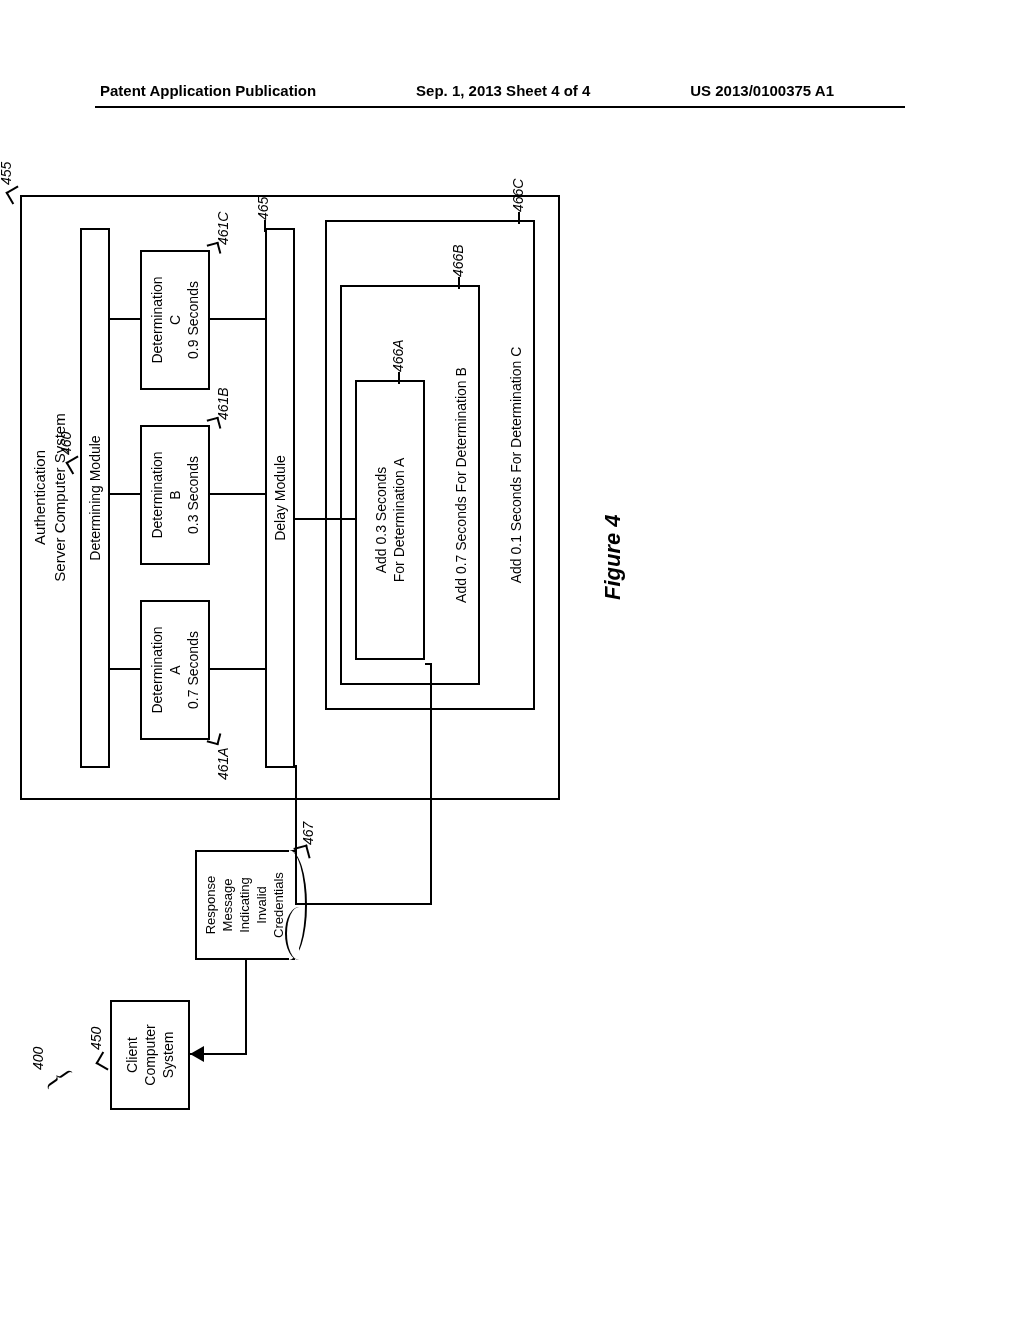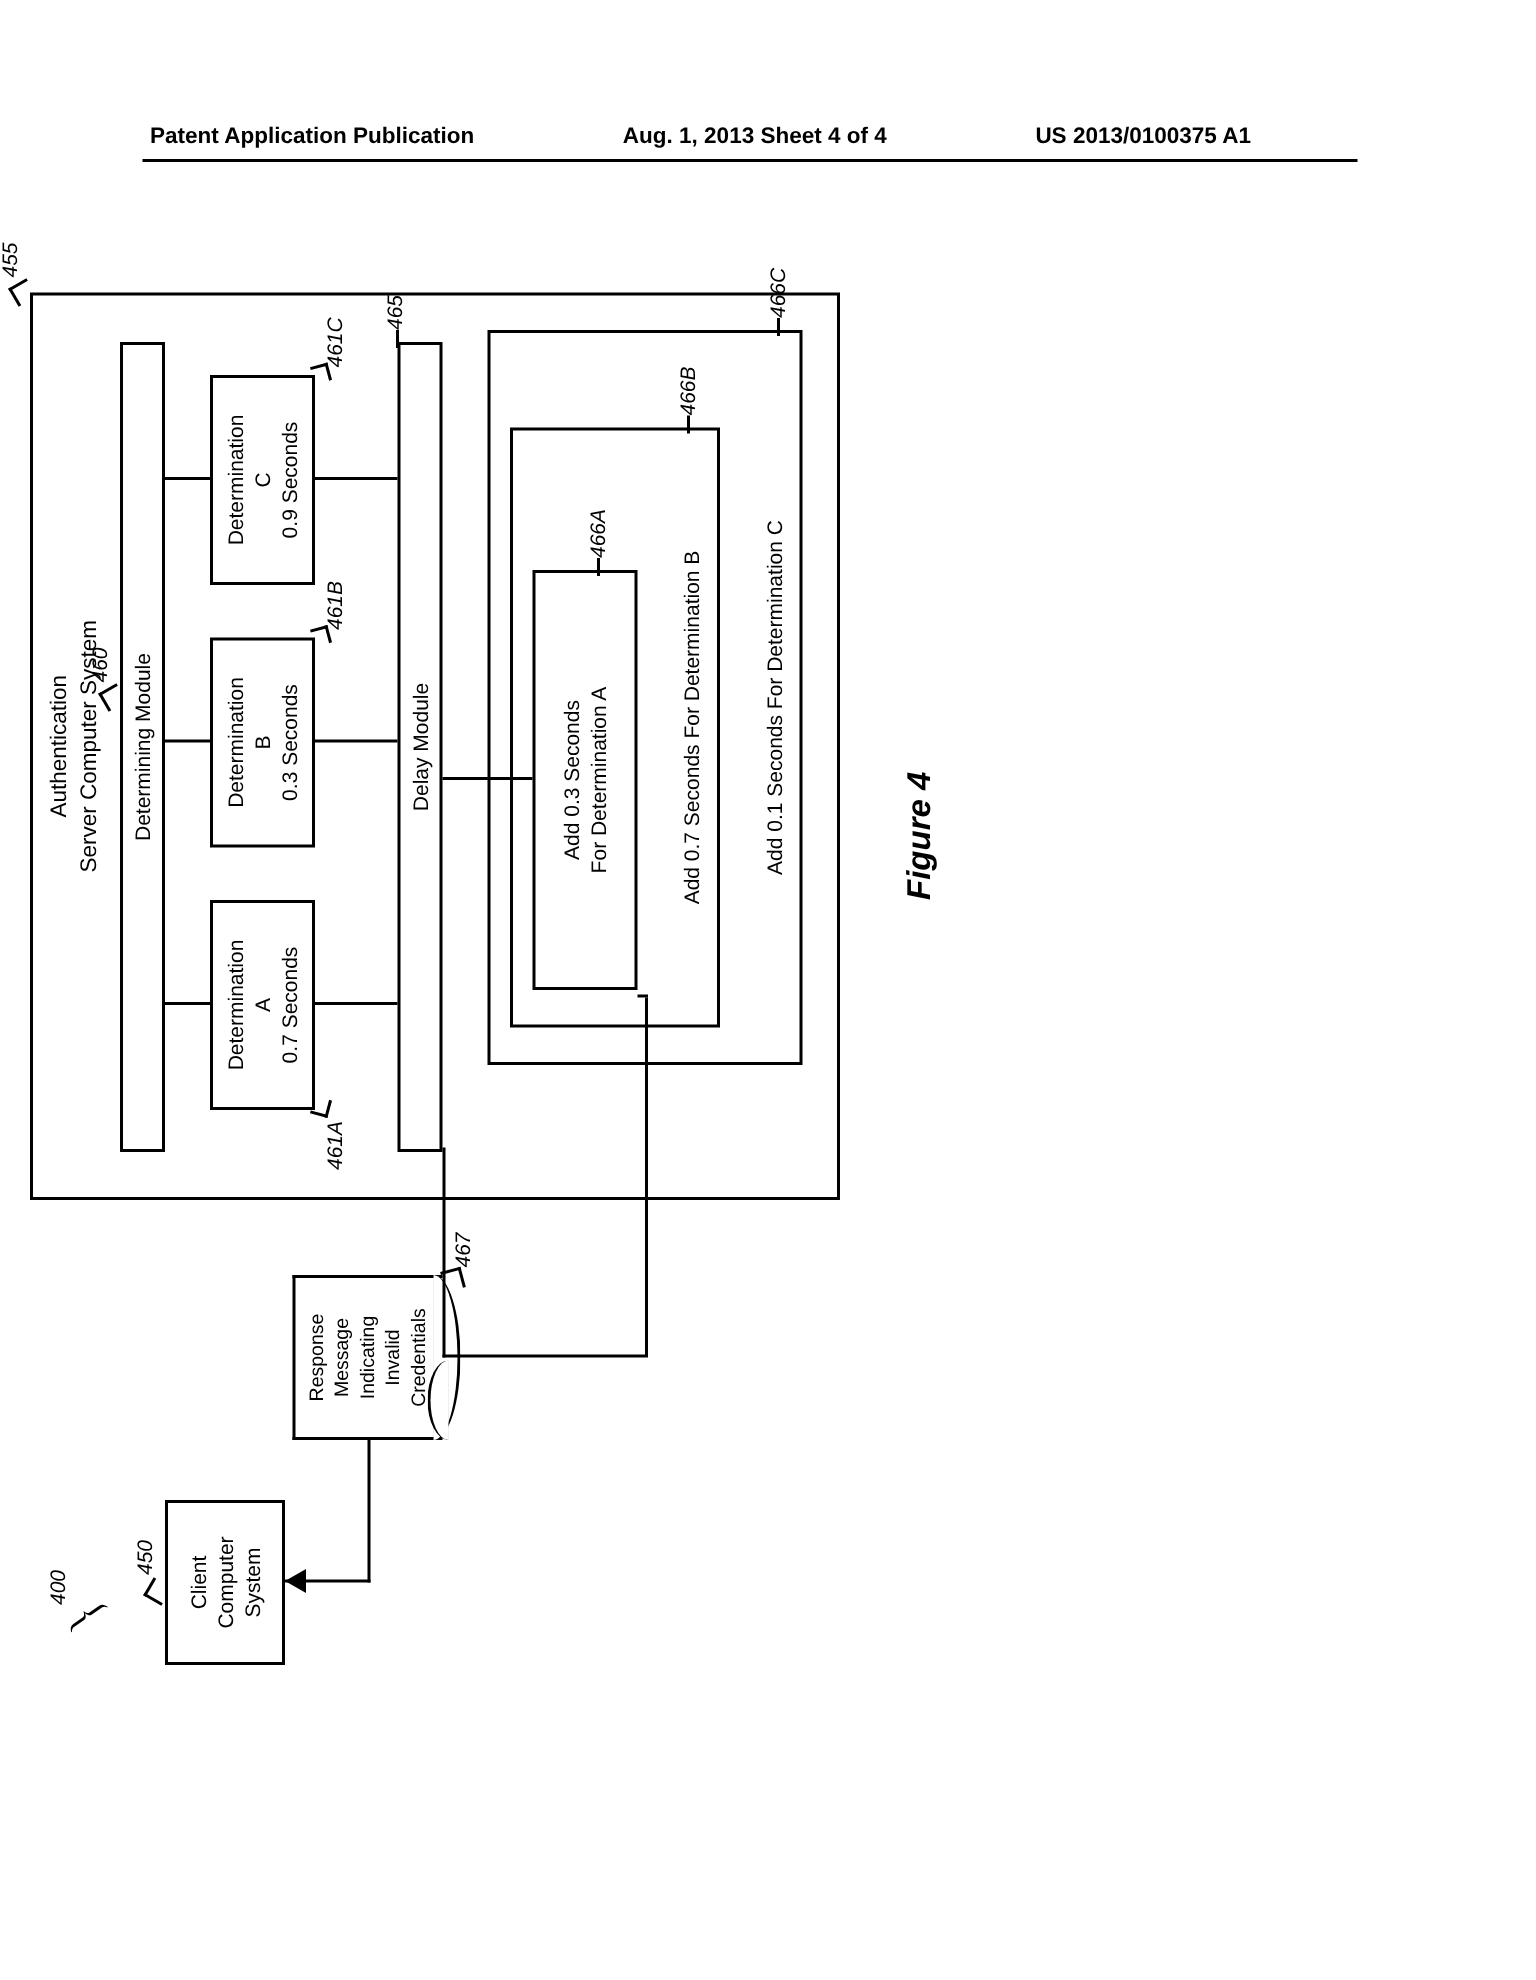--- a/index.html
+++ b/index.html
@@ -104,21 +104,21 @@
     border-radius: 50% 50% 0 0 / 100% 100% 0 0;
     background: #fff;
     z-index: 2;
   }
 </style>
 </head>
 <body>
 
 <div class="header">
   <span>Patent Application Publication</span>
-  <span>Aug. 1, 2013   Sheet 4 of 4</span>
+  <span>Sep. 1, 2013   Sheet 4 of 4</span>
   <span>US 2013/0100375 A1</span>
 </div>
 <div class="header-rule"></div>
 
 <div class="figure-area">
 
   <div class="ref" style="left:-50px; top:-20px;">400</div>
   <div class="curly" style="left:-70px; top:-2px; transform: rotate(55deg);">︷</div>
 
   <div class="box" style="left:-90px; top:60px; width:110px; height:80px;">

